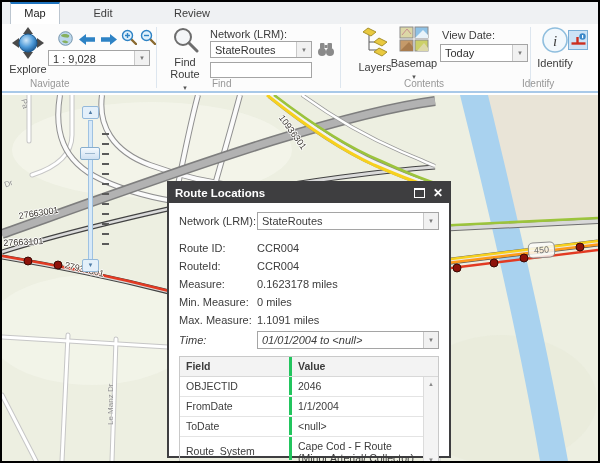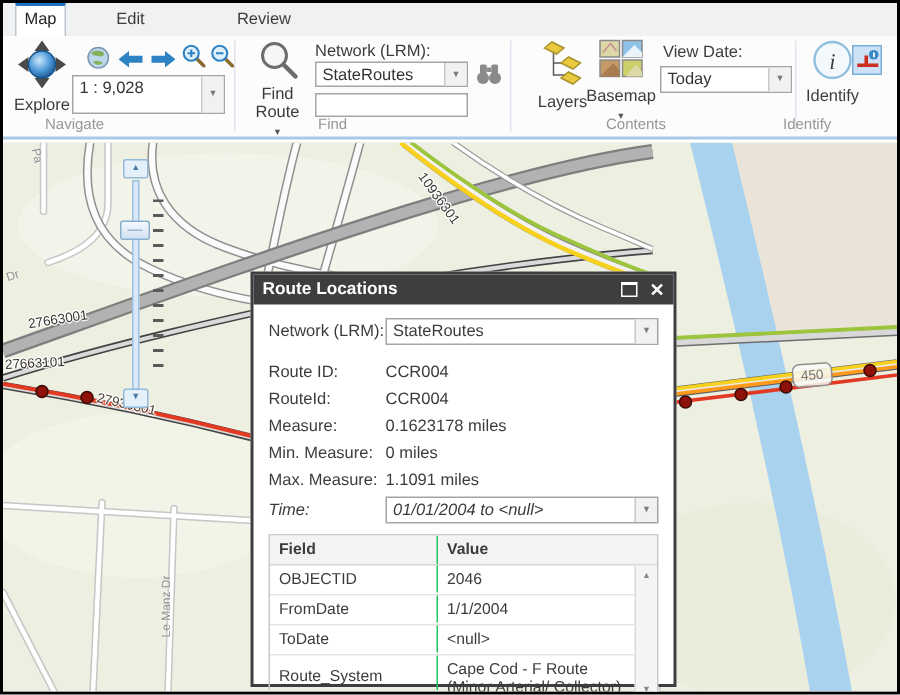--- a/index.html
+++ b/index.html
@@ -4,21 +4,21 @@
 <style>
   html,body{margin:0;padding:0;background:#888;}
   *{box-sizing:border-box;}
   #screen{position:relative;width:600px;height:463px;border:2px solid #000;background:#fff;
     font-family:"Liberation Sans",sans-serif;overflow:hidden;}
 
   
   .tabbar{position:absolute;left:0;top:0;width:100%;height:22px;background:#eff1f3;
     display:flex;align-items:flex-end;padding-left:8px;}
   .tab{height:22px;line-height:22px;text-align:center;font-size:11px;color:#3c3c3c;cursor:default;}
-  .tab.t0{width:34px;}.tab.t1{width:86px;}.tab.t2{width:92px;}
+  .tab.t0{width:50px;}.tab.t1{width:86px;}.tab.t2{width:92px;}
   .tab.active{background:#fff;border:1px solid #bcc6d0;border-bottom:none;
     border-top:2px solid #1e73be;line-height:19px;color:#222;}
   .ribbon-body{position:absolute;left:0;top:22px;width:100%;height:69px;background:#fcfcfc;
     border-bottom:2px solid #a9c9e8;}
   .vsep{position:absolute;top:3px;bottom:3px;width:1px;background:#dde6ef;}
   .grplabel{position:absolute;bottom:2px;font-size:10px;color:#979797;text-align:left;}
   .bigbtn{position:absolute;text-align:center;font-size:11px;color:#3c3c3c;line-height:12px;cursor:default;}
   .bigbtn .bicon{display:block;margin:0 auto 1px auto;}
   .smallico{position:absolute;width:18px;height:16px;display:flex;align-items:center;justify-content:center;}
   .combo{position:absolute;background:#fff;border:1px solid #a5a5a5;display:flex;align-items:stretch;
@@ -62,21 +62,21 @@
   .drow{display:flex;align-items:center;height:18px;}
   .drow.fld{height:18px;}
   .dlabel{width:78px;flex:none;}
   .dvalue{flex:1;white-space:nowrap;}
   .dcombo{flex:1;height:18px;position:static;display:flex;border:1px solid #a5a5a5;background:#fff;}
   .netrow{margin:4px 0 9px 0;}
   .timerow{margin-top:2px;font-style:italic;}
   .tbl{margin-top:7px;border:1px solid #c9c9c9;height:112px;position:relative;overflow:hidden;
     font-size:10.5px;}
   .thead{display:flex;height:20px;background:#f3f3f3;border-bottom:1px solid #d8d8d8;font-weight:bold;}
-  .tc1{width:112px;flex:none;padding:3px 6px;border-right:1px solid #22c55e;overflow:hidden;}
+  .tc1{width:112px;flex:none;padding:3px 6px;border-right:3px solid #22c55e;overflow:hidden;}
   .tc2{flex:1;padding:3px 6px;overflow:hidden;word-break:break-word;line-height:12px;}
   .tbody{margin-right:15px;}
   .trow{display:flex;border-bottom:1px solid #e4e4e4;min-height:20px;align-items:flex-start;}
   .tscroll{position:absolute;right:0;top:20px;bottom:0;width:15px;background:#f4f4f4;
     border-left:1px solid #dcdcdc;}
   .tsbtn{position:absolute;left:1px;width:12px;height:12px;color:#8a8a8a;font-size:6px;
     text-align:center;line-height:12px;}
   .tsbtn.up{top:1px;}.tsbtn.down{bottom:1px;}
 </style>
 </head>
@@ -135,21 +135,21 @@
         <path d="M4,6.5 H9 M6.5,4 V9" stroke="#2e83c5" stroke-width="1.4"></path>
       </svg>
     </div>
     <div class="smallico" style="left:137px;top:5px;">
       <svg width="16" height="16" viewBox="0 0 16 16">
         <line x1="10" y1="10" x2="15" y2="15" stroke="#8a6a30" stroke-width="2.4" stroke-linecap="round"></line>
         <circle cx="6.5" cy="6.5" r="5" fill="#dff0fb" stroke="#2e83c5" stroke-width="1.4"></circle>
         <path d="M4,6.5 H9" stroke="#2e83c5" stroke-width="1.4"></path>
       </svg>
     </div>
-    <div class="combo" style="left:46px;top:26px;width:102px;height:26px;justify-content:center;">
+    <div class="combo" style="left:46px;top:26px;width:102px;height:16px;justify-content:center;">
       <span class="txt">1 : 9,028</span>
       <span class="dd">▼</span>
     </div>
     <div class="grplabel" style="left:28px;width:96px;">Navigate</div>
     <div class="vsep" style="left:154px;"></div>
 
     <div class="bigbtn" style="left:160px;top:2px;width:46px;">
       <span class="bicon">
         <svg width="27" height="27" viewBox="0 0 27 27">
           <circle cx="11" cy="11" r="8" fill="#f4f6f8" stroke="#6d6d6d" stroke-width="2"></circle>

